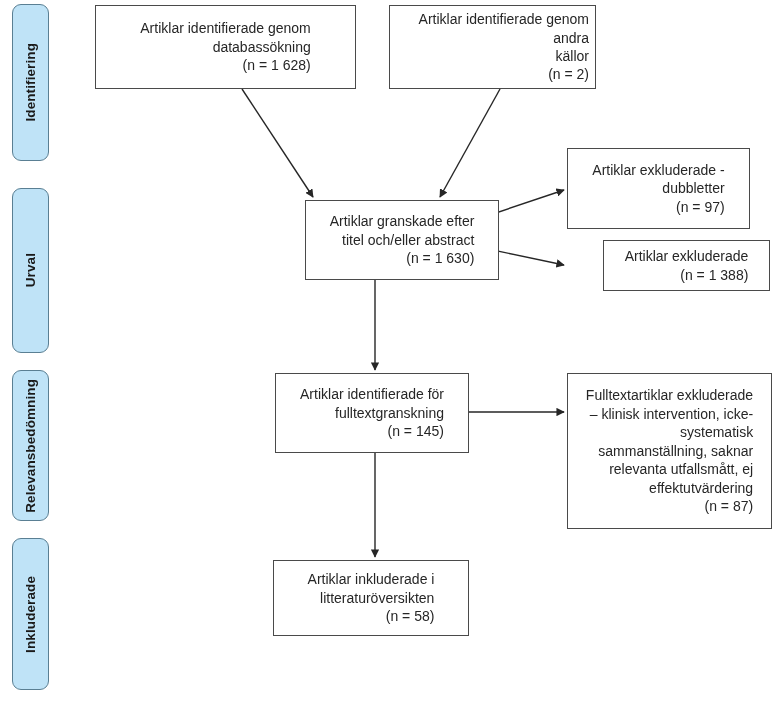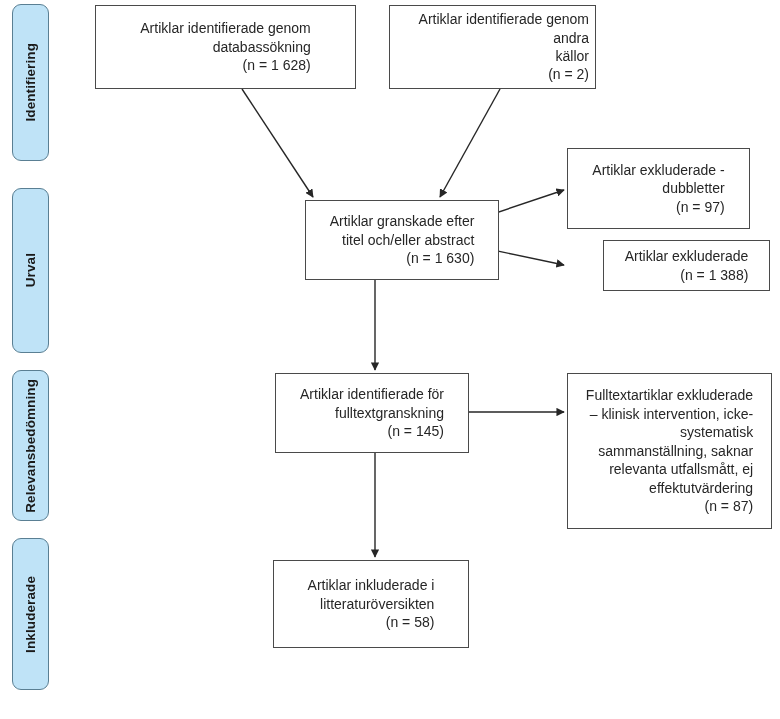--- a/index.html
+++ b/index.html
@@ -145,19 +145,19 @@
   <div class="flow-box" style="left:567px; top:373px; width:205px; height:156px;">
     <span class="flow-box-text">Fulltextartiklar exkluderade
 – klinisk intervention, icke-
 systematisk
 sammanställning, saknar
 relevanta utfallsmått, ej
 effektutvärdering
 (n = 87)</span>
   </div>
 
-  <div class="flow-box" style="left:273px; top:560px; width:196px; height:88px;">
+  <div class="flow-box" style="left:273px; top:560px; width:196px; height:76px;">
     <span class="flow-box-text">Artiklar inkluderade i
 litteraturöversikten
 (n = 58)</span>
   </div>
 
 </div>
 
 </body></html>

